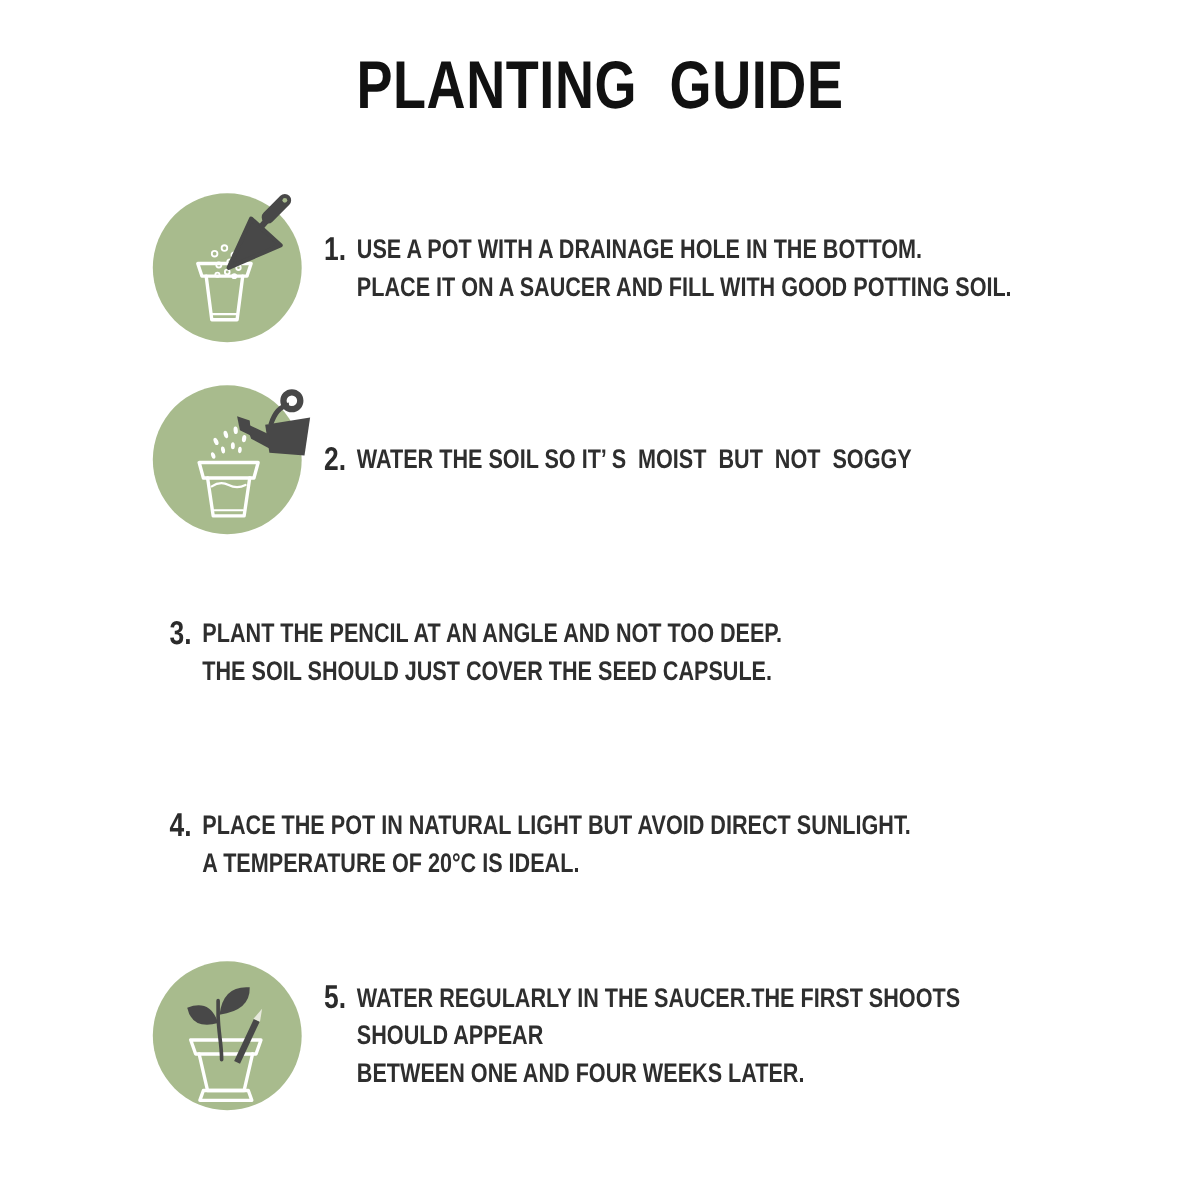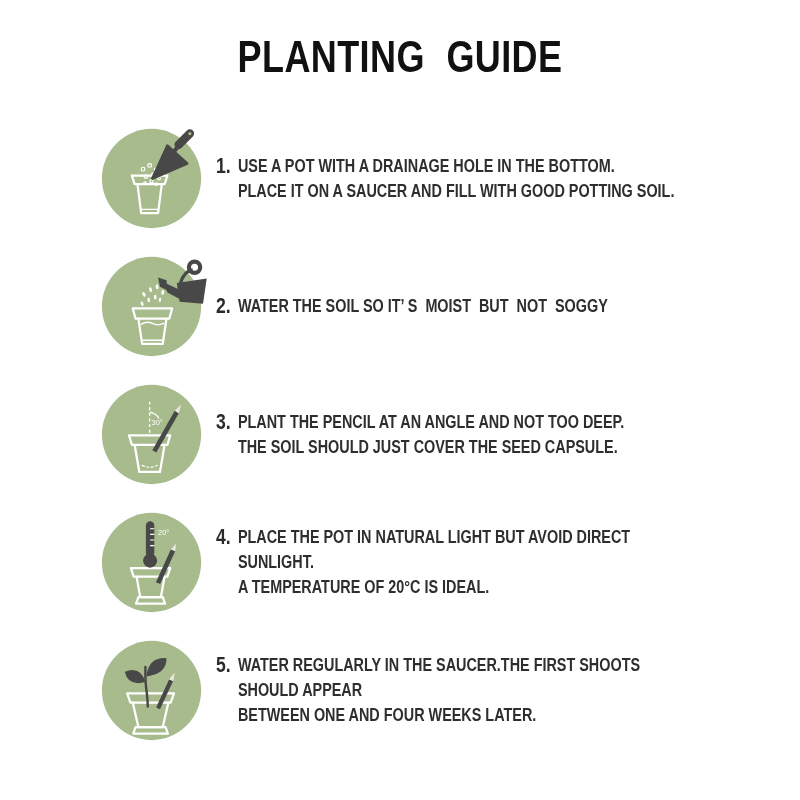--- a/index.html
+++ b/index.html
@@ -121,69 +121,32 @@
         <div class="step-text-inner">
           <span class="step-number">2.</span>
           <div class="step-lines">
             <div class="step-line">WATER THE SOIL SO IT’ S  MOIST  BUT  NOT  SOGGY</div>
           </div>
         </div>
       </div>
     </div>
 
     <div class="step">
-      <div class="icon-circle">
-        <svg class="icon" viewBox="0 0 110 110">
-          <circle cx="55" cy="55" r="53" fill="#a8bb8d"></circle>
-          <path d="M53 20 V56" stroke="#ffffff" stroke-width="1.5" stroke-dasharray="3 3" fill="none"></path>
-          <path d="M53 31 A13 13 0 0 1 63 38" stroke="#ffffff" stroke-width="1.3" fill="none"></path>
-          <text x="55" y="45" class="angle-label">30°</text>
-          <g stroke="#ffffff" stroke-width="2.4" fill="none" stroke-linejoin="round" stroke-linecap="round">
-            <path d="M31 56 L75 56 L72 66 L34 66 Z"></path>
-            <path d="M37 66 L42 95 L64 95 L69 66"></path>
-            <path d="M45 88 Q53 92 61 88" stroke-width="1.3" stroke-dasharray="2.5 2.5"></path>
-          </g>
-          <g>
-            <line x1="58" y1="73" x2="82" y2="31" stroke="#484848" stroke-width="5"></line>
-            <polygon points="84.1,32.3 79.9,29.7 86.8,23" fill="#e7e9dd"></polygon>
-          </g>
-        </svg>
-      </div>
       <div class="step-text">
         <div class="step-text-inner">
           <span class="step-number">3.</span>
           <div class="step-lines">
             <div class="step-line">PLANT THE PENCIL AT AN ANGLE AND NOT TOO DEEP.</div>
             <div class="step-line">THE SOIL SHOULD JUST COVER THE SEED CAPSULE.</div>
           </div>
         </div>
       </div>
     </div>
 
     <div class="step">
-      <div class="icon-circle">
-        <svg class="icon" viewBox="0 0 110 110">
-          <circle cx="55" cy="55" r="53" fill="#a8bb8d"></circle>
-          <g stroke="#ffffff" stroke-width="2.4" fill="none" stroke-linejoin="round" stroke-linecap="round">
-            <path d="M33 61 L75 61 L72 70 L36 70 Z"></path>
-            <path d="M39 70 L43 92 L65 92 L69 70"></path>
-            <path d="M41 92 L67 92 L69.5 99 L38.5 99 Z"></path>
-          </g>
-          <g>
-            <line x1="62" y1="77" x2="78" y2="42" stroke="#484848" stroke-width="5"></line>
-            <polygon points="80.3,43 75.7,41 81.3,34.7" fill="#e7e9dd"></polygon>
-          </g>
-          <g>
-            <rect x="49" y="11" width="9" height="38" rx="4.5" fill="#484848"></rect>
-            <circle cx="53.5" cy="53" r="7.5" fill="#484848"></circle>
-            <path d="M53.5 19 H58 M53.5 25 H58 M53.5 31 H58 M53.5 37 H58" stroke="#ffffff" stroke-width="1.2" fill="none"></path>
-          </g>
-          <text x="62" y="26" class="angle-label">20°</text>
-        </svg>
-      </div>
       <div class="step-text">
         <div class="step-text-inner">
           <span class="step-number">4.</span>
           <div class="step-lines">
             <div class="step-line">PLACE THE POT IN NATURAL LIGHT BUT AVOID DIRECT SUNLIGHT.</div>
             <div class="step-line">A TEMPERATURE OF 20°C IS IDEAL.</div>
           </div>
         </div>
       </div>
     </div>

